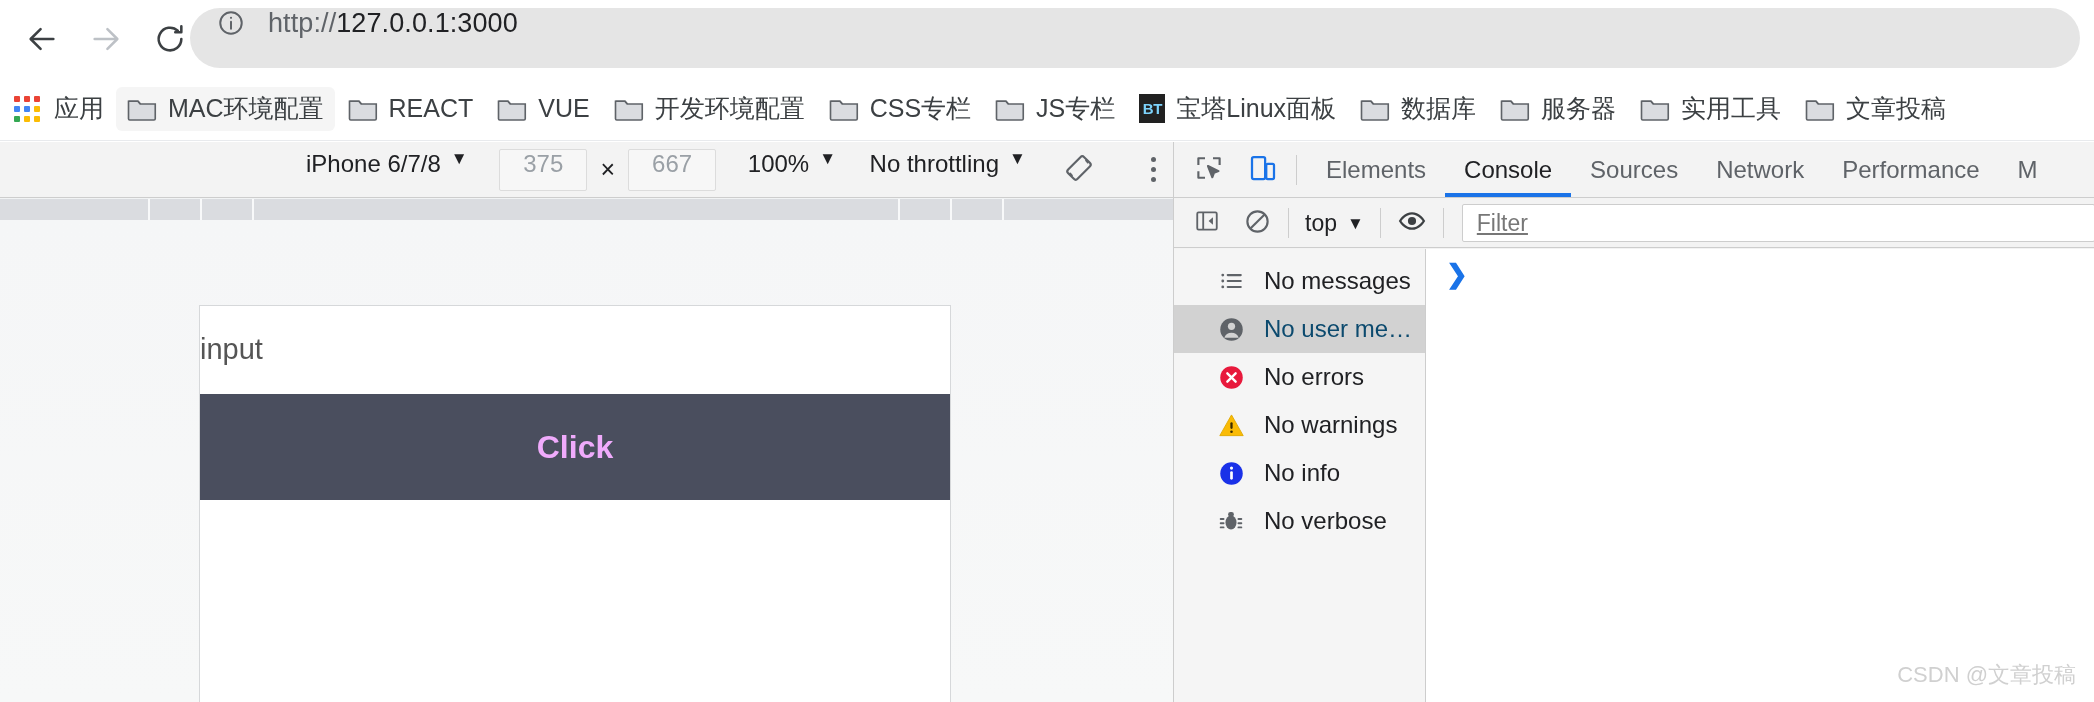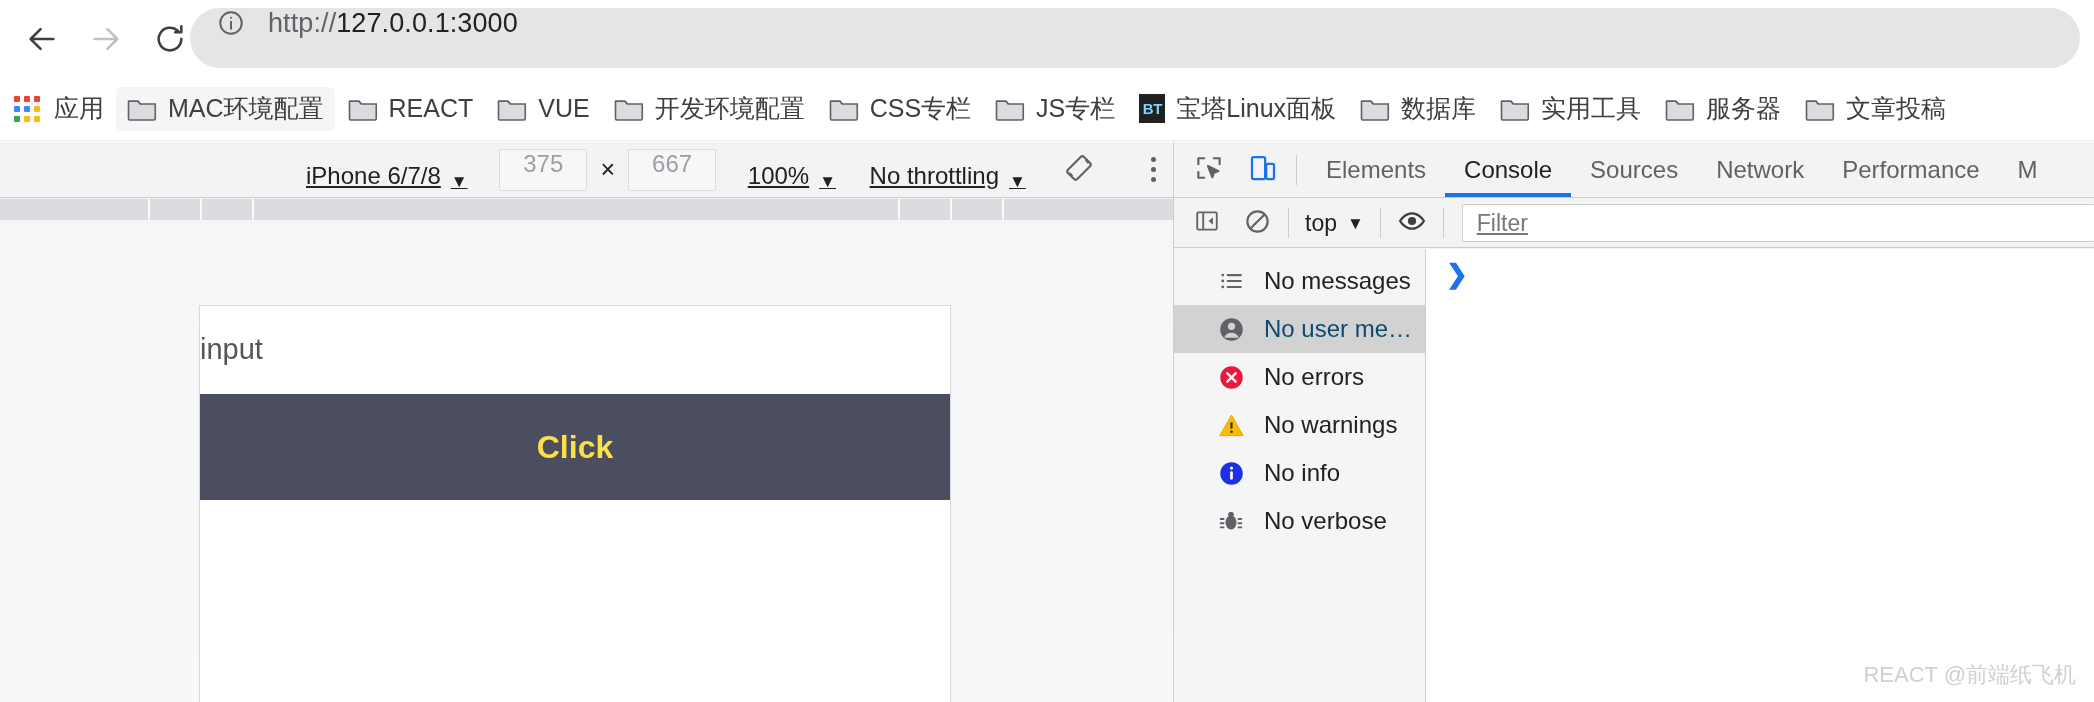--- a/index.html
+++ b/index.html
@@ -73,22 +73,22 @@
   .devtools { position: absolute; left: 1173px; top: 142px; width: 921px; height: 560px; background: #f3f3f3; border-left: 1px solid #cdcdcd; }
 
   
   .device-toolbar {
     position: absolute; left: 0; top: 0; width: 1173px; height: 56px;
     background: #f3f3f3; border-bottom: 1px solid #cdcdcd;
     display: flex; align-items: center;
   }
   .dt-spacer { flex: 0 0 auto; }
   .dt-select {
-    display: flex; align-items: flex-end; font-size: 24px; color: #202124;
-    white-space: nowrap; height: 40px; padding: 0 6px; border-radius: 3px; text-decoration: underline;
+    display: flex; align-items: flex-start; font-size: 24px; color: #202124;
+    white-space: nowrap; height: 40px; padding: 0 6px; border-radius: 3px;
   }
   .caret { margin-left: 10px; font-size: 17px; line-height: 1; color: #202124; }
   .dt-dim {
     width: 90px; height: 42px; border: 1px solid #dcdcdc; background: #f7f7f7;
     display: flex; align-items: flex-start; justify-content: center;
     font-size: 24px; color: #9aa0a6; border-radius: 2px;
   }
   .dt-x { font-size: 25px; color: #202124; margin: 0 13px; }
   .dt-rotate { width: 44px; height: 44px; display: flex; align-items: center; justify-content: center; }
   .dt-kebab { width: 40px; height: 44px; display: flex; flex-direction: column; align-items: center; justify-content: center; gap: 5px; }
@@ -112,21 +112,21 @@
   }
   .app-input {
     height: 88px; width: 100%; background: #fff;
     display: flex; align-items: center;
     border-bottom: 1px solid transparent;
   }
   .app-input .ph { font-size: 29px; color: #555; }
   .app-btn {
     height: 106px; width: 100%;
     display: flex; align-items: center; justify-content: center;
-    color: #fde047; font-size: 32px; font-weight: bold;
+    color: #f0abfc; font-size: 32px; font-weight: bold;
   }
 
   
   .dtls-tabbar {
     position: absolute; left: 0; top: 0; width: 921px; height: 56px;
     background: #f3f3f3; border-bottom: 1px solid #cdcdcd;
     display: flex; align-items: center;
   }
   .dtls-icobtn { width: 46px; height: 46px; display: flex; align-items: center; justify-content: center; }
   .vsep { width: 1px; height: 30px; background: #cdcdcd; margin: 0 10px; }
@@ -286,28 +286,28 @@
           <path d="M1.2 4.2h7.6l1.9 2.2h11.9v11.8a1 1 0 0 1-1 1H2.2a1 1 0 0 1-1-1z" fill="#dadce0" stroke="#5f6368" stroke-width="1.3"></path>
           <path d="M1.2 4.2h7.6l1.9 2.2" stroke="#5f6368" stroke-width="1.3" fill="none"></path>
         </svg>
       <span class="bm-label">数据库</span>
     </div>
     <div class="bm-item">
       <svg class="folder-ico" viewBox="0 0 24 20" fill="none">
           <path d="M1.2 4.2h7.6l1.9 2.2h11.9v11.8a1 1 0 0 1-1 1H2.2a1 1 0 0 1-1-1z" fill="#dadce0" stroke="#5f6368" stroke-width="1.3"></path>
           <path d="M1.2 4.2h7.6l1.9 2.2" stroke="#5f6368" stroke-width="1.3" fill="none"></path>
         </svg>
+      <span class="bm-label">服务器</span>
+    </div>
+    <div class="bm-item">
+      <svg class="folder-ico" viewBox="0 0 24 20" fill="none">
+          <path d="M1.2 4.2h7.6l1.9 2.2h11.9v11.8a1 1 0 0 1-1 1H2.2a1 1 0 0 1-1-1z" fill="#dadce0" stroke="#5f6368" stroke-width="1.3"></path>
+          <path d="M1.2 4.2h7.6l1.9 2.2" stroke="#5f6368" stroke-width="1.3" fill="none"></path>
+        </svg>
       <span class="bm-label">实用工具</span>
-    </div>
-    <div class="bm-item">
-      <svg class="folder-ico" viewBox="0 0 24 20" fill="none">
-          <path d="M1.2 4.2h7.6l1.9 2.2h11.9v11.8a1 1 0 0 1-1 1H2.2a1 1 0 0 1-1-1z" fill="#dadce0" stroke="#5f6368" stroke-width="1.3"></path>
-          <path d="M1.2 4.2h7.6l1.9 2.2" stroke="#5f6368" stroke-width="1.3" fill="none"></path>
-        </svg>
-      <span class="bm-label">服务器</span>
     </div>
     <div class="bm-item">
       <svg class="folder-ico" viewBox="0 0 24 20" fill="none">
           <path d="M1.2 4.2h7.6l1.9 2.2h11.9v11.8a1 1 0 0 1-1 1H2.2a1 1 0 0 1-1-1z" fill="#dadce0" stroke="#5f6368" stroke-width="1.3"></path>
           <path d="M1.2 4.2h7.6l1.9 2.2" stroke="#5f6368" stroke-width="1.3" fill="none"></path>
         </svg>
       <span class="bm-label">文章投稿</span>
     </div>
   </div>
 
@@ -534,14 +534,14 @@
           <span class="cs-label">No verbose</span>
         </div>
       </div>
 
       <div class="console-prompt">
         <span class="prompt-caret">❯</span>
       </div>
     </div>
   </div>
 
-  <div class="watermark">REACT @前端纸飞机</div>
+  <div class="watermark">CSDN @文章投稿</div>
 </div>
 
 </body></html>

